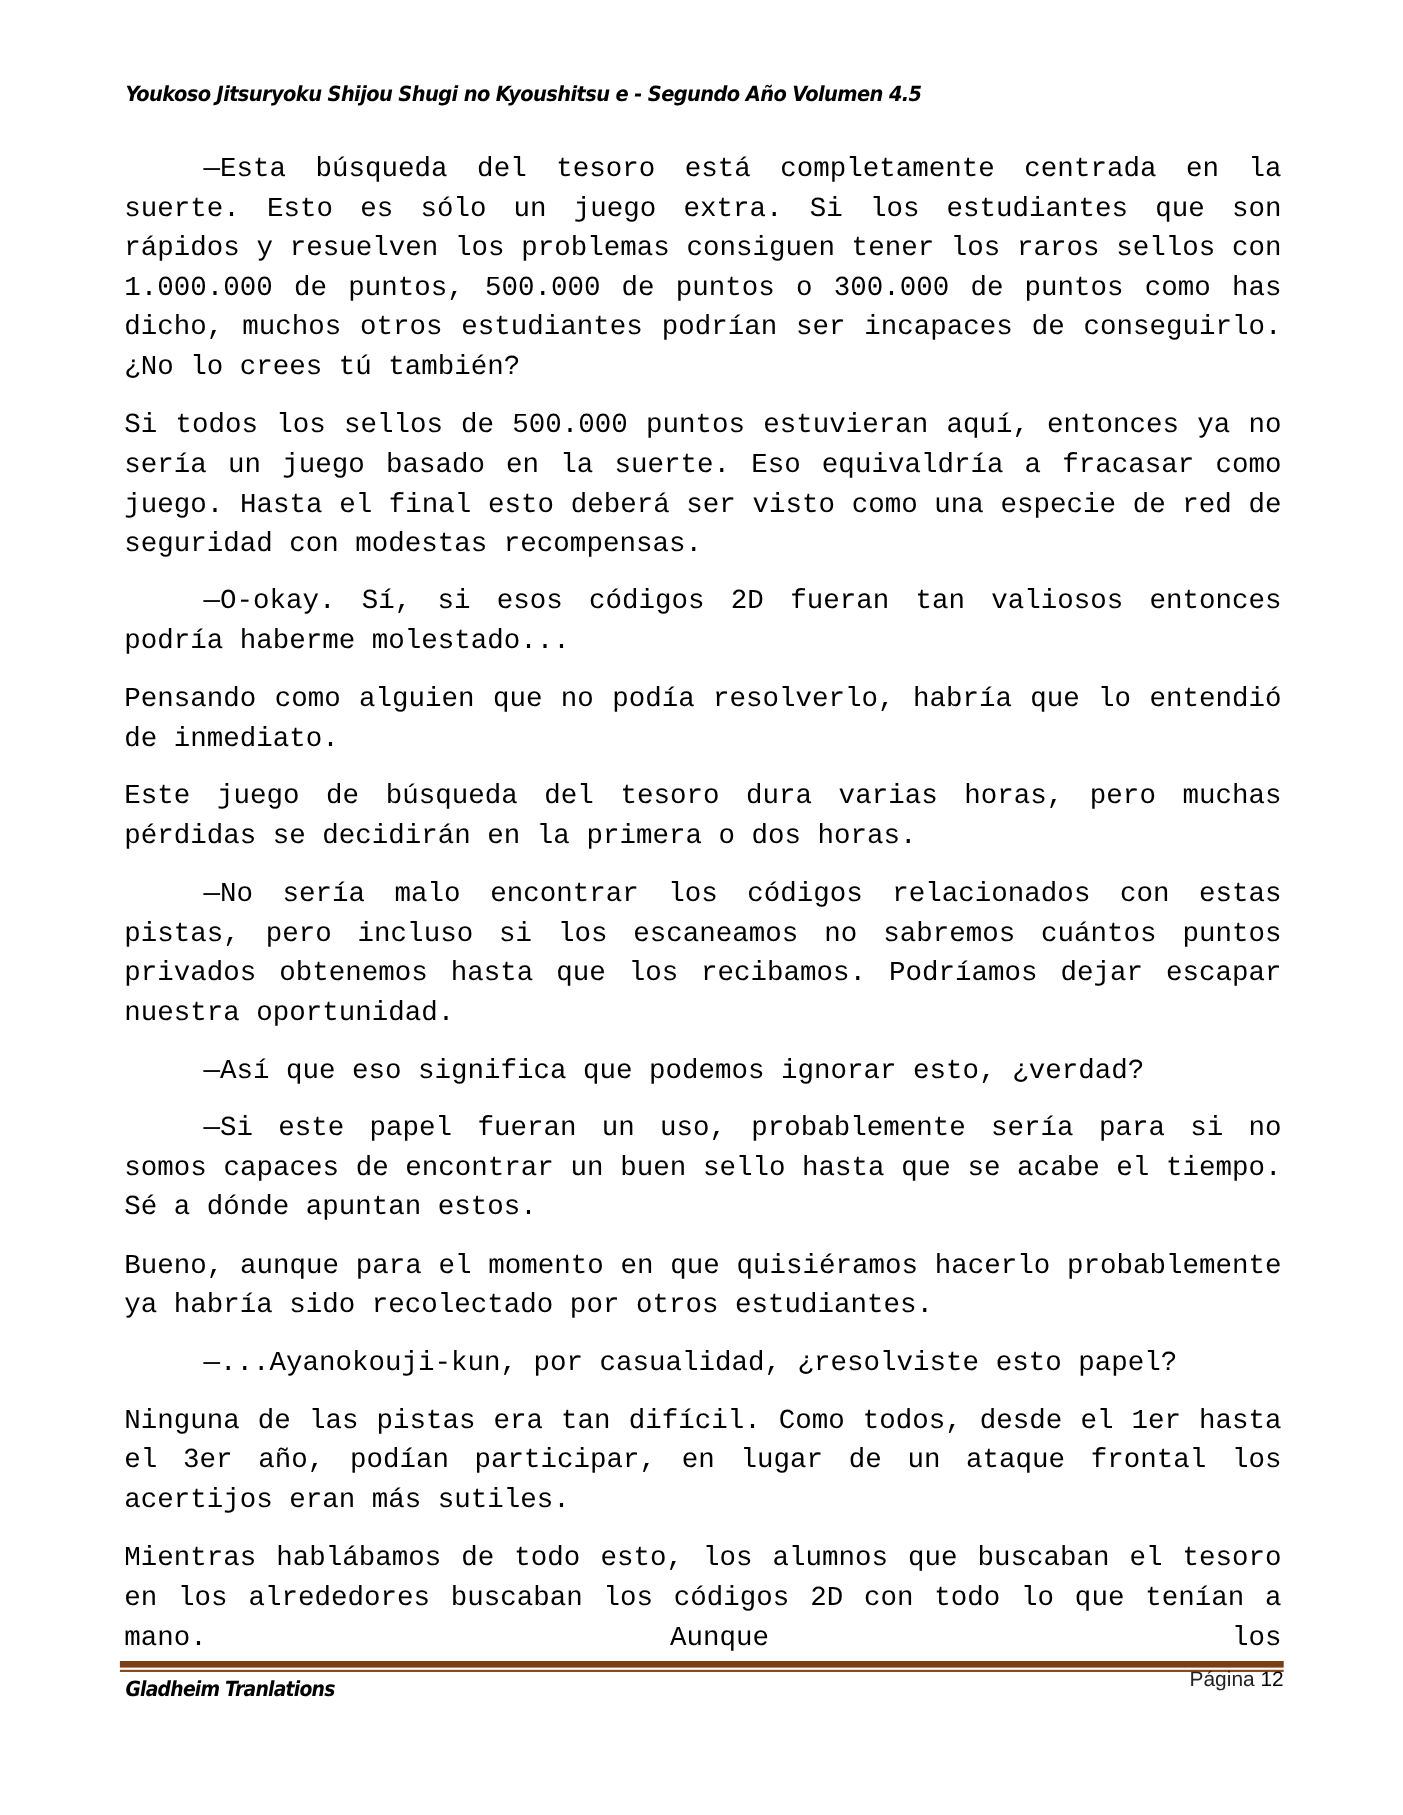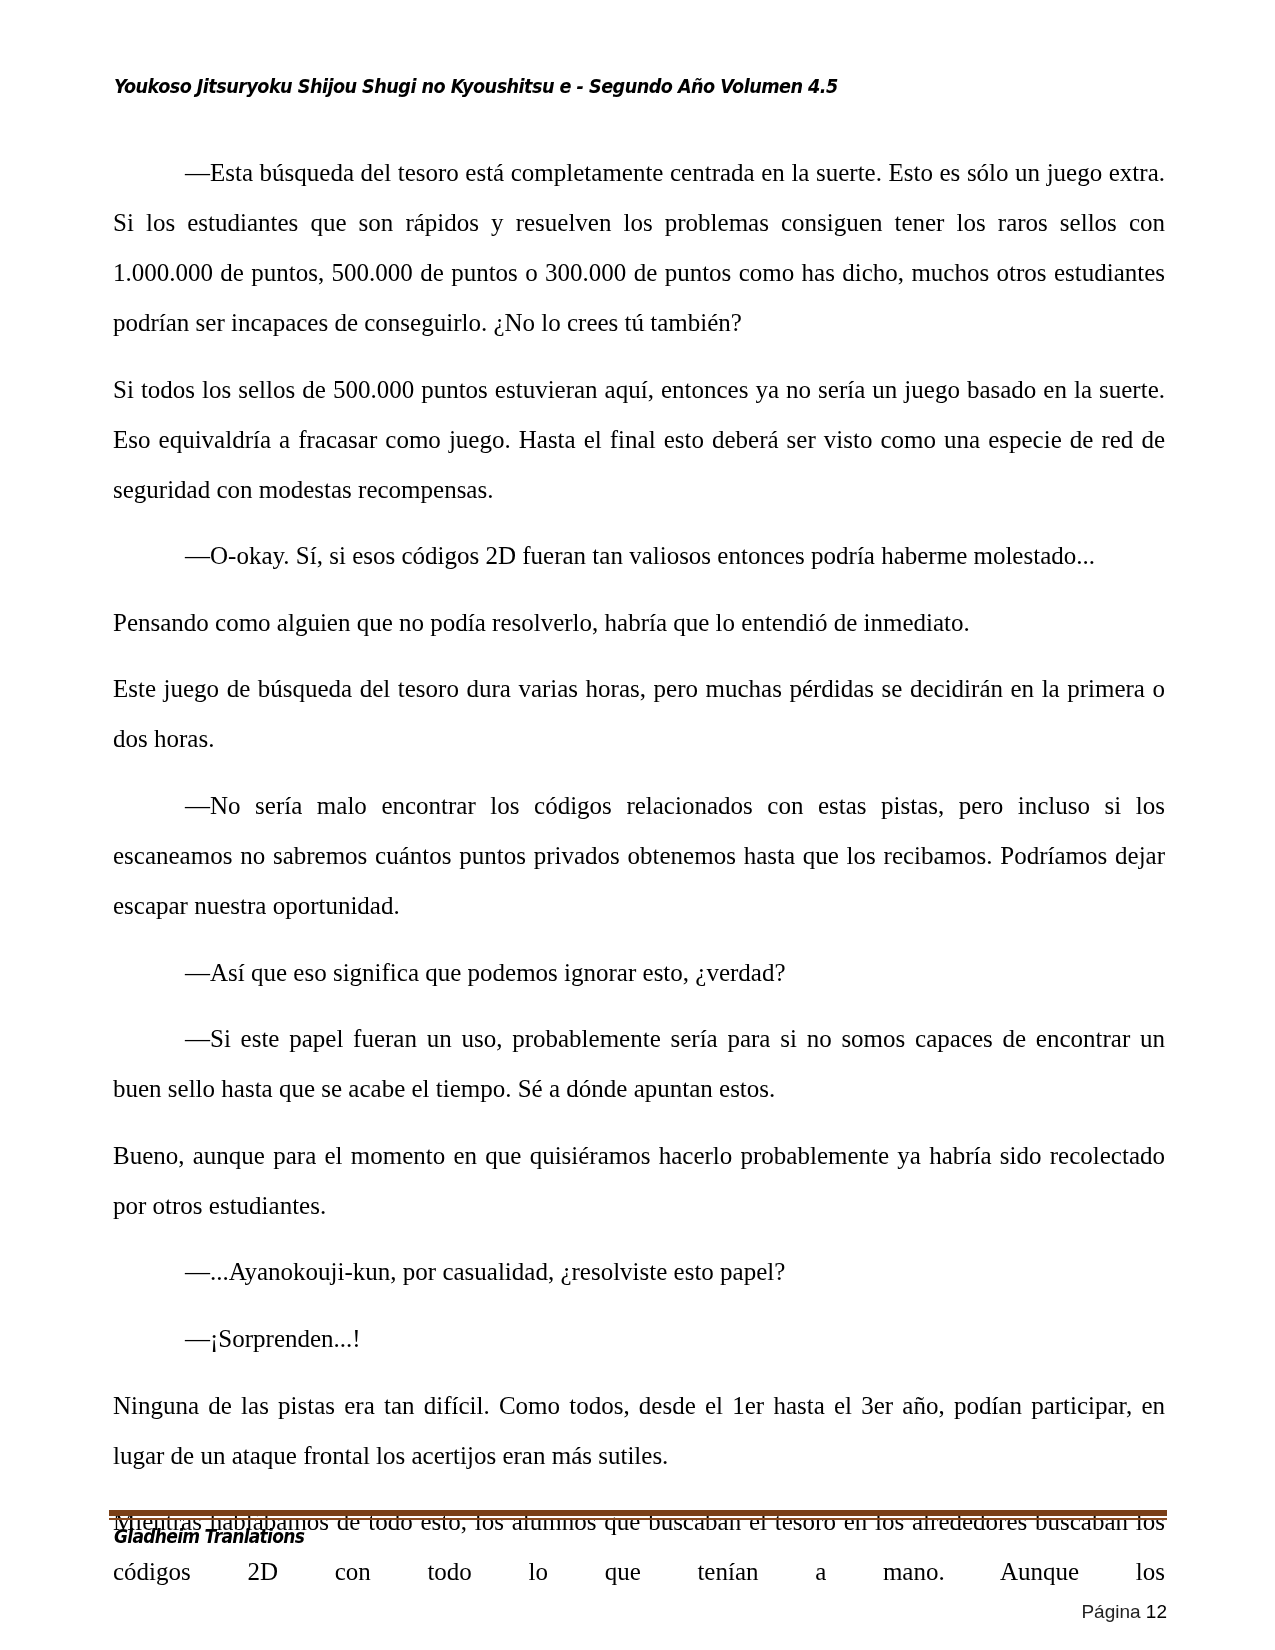--- a/index.html
+++ b/index.html
@@ -25,25 +25,25 @@
       font-size: 19px;
       letter-spacing: -0.6px;
       line-height: 28px;
       white-space: nowrap;
       transform: scaleX(0.93);
       transform-origin: left center;
     }
     .body-text {
       position: absolute;
       left: 113px;
-      top: 148px;
+      top: 136px;
       width: 1052px;
-      font-family: Liberation Serif, serif;
+      font-family: Liberation Mono, monospace;
       font-size: 25px;
-      line-height: 50px;
+      line-height: 36px;
     }
     .para {
       margin: 0 0 16.6px 0;
       text-align: justify;
       text-align-last: left;
     }
     .para.dialogue {
       text-indent: 72px;
     }
     .footer-rule {
@@ -77,21 +77,21 @@
       font-size: 19px;
       letter-spacing: -0.8px;
       line-height: 28px;
       white-space: nowrap;
       transform: scaleX(0.9);
       transform-origin: left center;
     }
     .footer-right {
       position: absolute;
       right: 108px;
-      top: 1598px;
+      top: 1514px;
       font-family: "Liberation Sans", sans-serif;
       font-size: 19px;
       line-height: 28px;
       white-space: nowrap;
       color: #222222;
     }
     .footer-right .num {
       font-weight: normal;
       color: #000000;
     }
@@ -107,21 +107,20 @@
   <p class="para dialogue">—Esta búsqueda del tesoro está completamente centrada en la suerte. Esto es sólo un juego extra. Si los estudiantes que son rápidos y resuelven los problemas consiguen tener los raros sellos con 1.000.000 de puntos, 500.000 de puntos o 300.000 de puntos como has dicho, muchos otros estudiantes podrían ser incapaces de conseguirlo. ¿No lo crees tú también?</p>
   <p class="para">Si todos los sellos de 500.000 puntos estuvieran aquí, entonces ya no sería un juego basado en la suerte. Eso equivaldría a fracasar como juego. Hasta el final esto deberá ser visto como una especie de red de seguridad con modestas recompensas.</p>
   <p class="para dialogue">—O-okay. Sí, si esos códigos 2D fueran tan valiosos entonces podría haberme molestado...</p>
   <p class="para">Pensando como alguien que no podía resolverlo, habría que lo entendió de inmediato.</p>
   <p class="para">Este juego de búsqueda del tesoro dura varias horas, pero muchas pérdidas se decidirán en la primera o dos horas.</p>
   <p class="para dialogue">—No sería malo encontrar los códigos relacionados con estas pistas, pero incluso si los escaneamos no sabremos cuántos puntos privados obtenemos hasta que los recibamos. Podríamos dejar escapar nuestra oportunidad.</p>
   <p class="para dialogue">—Así que eso significa que podemos ignorar esto, ¿verdad?</p>
   <p class="para dialogue">—Si este papel fueran un uso, probablemente sería para si no somos capaces de encontrar un buen sello hasta que se acabe el tiempo. Sé a dónde apuntan estos.</p>
   <p class="para">Bueno, aunque para el momento en que quisiéramos hacerlo probablemente ya habría sido recolectado por otros estudiantes.</p>
   <p class="para dialogue">—...Ayanokouji-kun, por casualidad, ¿resolviste esto papel?</p>
-  <p class="para dialogue">—¡Sorprenden...!</p>
   <p class="para">Ninguna de las pistas era tan difícil. Como todos, desde el 1er hasta el 3er año, podían participar, en lugar de un ataque frontal los acertijos eran más sutiles.</p>
   <p class="para" style="text-align-last: justify;">Mientras hablábamos de todo esto, los alumnos que buscaban el tesoro en los alrededores buscaban los códigos 2D con todo lo que tenían a mano. Aunque los</p>
 </div>
 
 <div class="footer-rule">
   <div class="thick"></div>
   <div class="thin"></div>
 </div>
 
 <div class="footer-left">

